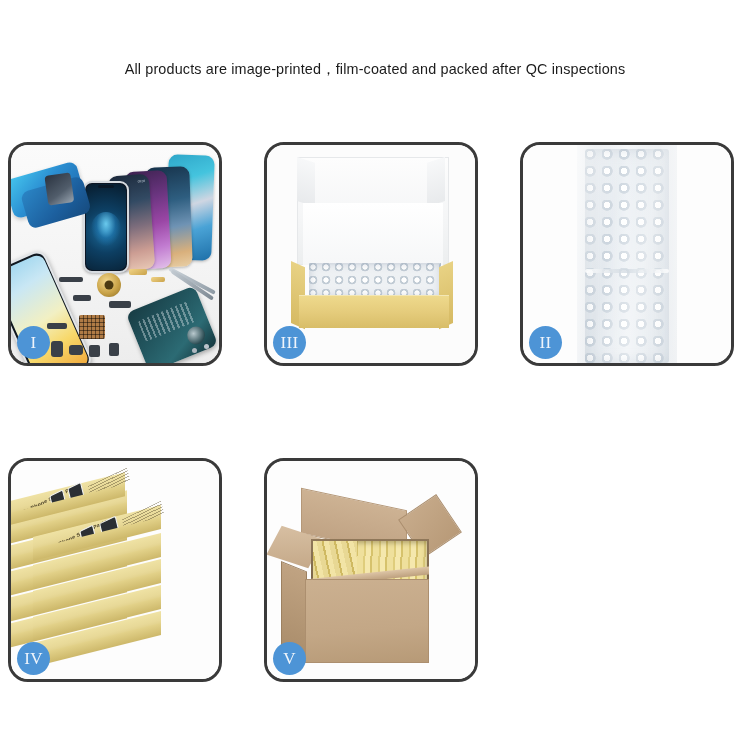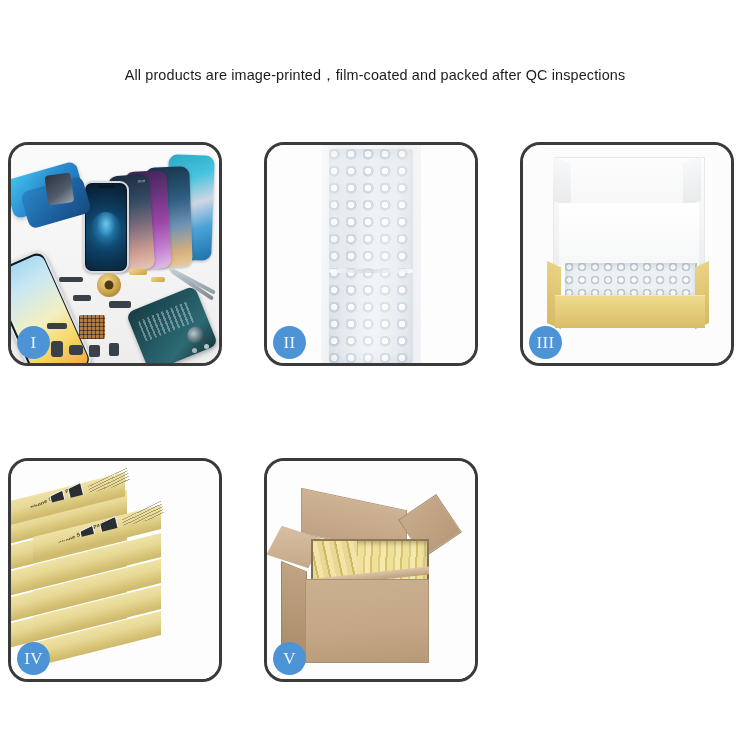--- a/index.html
+++ b/index.html
@@ -22,21 +22,21 @@
     letter-spacing: 1.2px;
     color: #1b1b1b;
     font-weight: 400;
     margin: 0;
     white-space: nowrap;
     font-family: "Liberation Sans", sans-serif;
   }
   .subtitle {
     font-size: 14.4px;
     color: #1b1b1b;
-    margin: 30px 0 0 0;
+    margin: 24px 0 0 0;
     letter-spacing: 0.15px;
     white-space: nowrap;
   }
 
   
   .grid {
     position: absolute;
     left: 8px;
     top: 142px;
     width: 726px;
@@ -448,43 +448,43 @@
         <div class="arm2"></div>
       </div>
       <div class="bit" style="right:10px; bottom:14px; width:5px; height:5px; border-radius:50%; background:#b9c2ca;"></div>
       <div class="bit" style="right:22px; bottom:10px; width:5px; height:5px; border-radius:50%; background:#aeb7bf;"></div>
     </div>
     <div class="badge">I</div>
   </div>
 
   <div class="panel">
     <div class="stage">
-      <div class="p2-bg"></div>
-      <div class="pouch">
-        <div class="bubbles"></div>
-        <div class="bub-seam"></div>
-        <div class="bub-sheen"></div>
-      </div>
-    </div>
-    <div class="badge">II</div>
-  </div>
-
-  <div class="panel">
-    <div class="stage">
       <div class="p3-bg"></div>
       <div class="b3-lid"></div>
       <div class="b3-lid-fold-l"></div>
       <div class="b3-lid-fold-r"></div>
       <div class="b3-inner-white"></div>
       <div class="b3-bubble"></div>
       <div class="b3-side-l"></div>
       <div class="b3-side-r"></div>
       <div class="b3-front"></div>
     </div>
     <div class="badge">III</div>
+  </div>
+
+  <div class="panel">
+    <div class="stage">
+      <div class="p2-bg"></div>
+      <div class="pouch">
+        <div class="bubbles"></div>
+        <div class="bub-seam"></div>
+        <div class="bub-sheen"></div>
+      </div>
+    </div>
+    <div class="badge">II</div>
   </div>
 
   <div class="panel">
     <div class="stage">
       <div class="p4-bg"></div>
       <div class="stackwrap">
 
         <div class="kbox" style="left:4px; top:36px;">
           <div class="lid"></div>
           <div class="side"></div>

